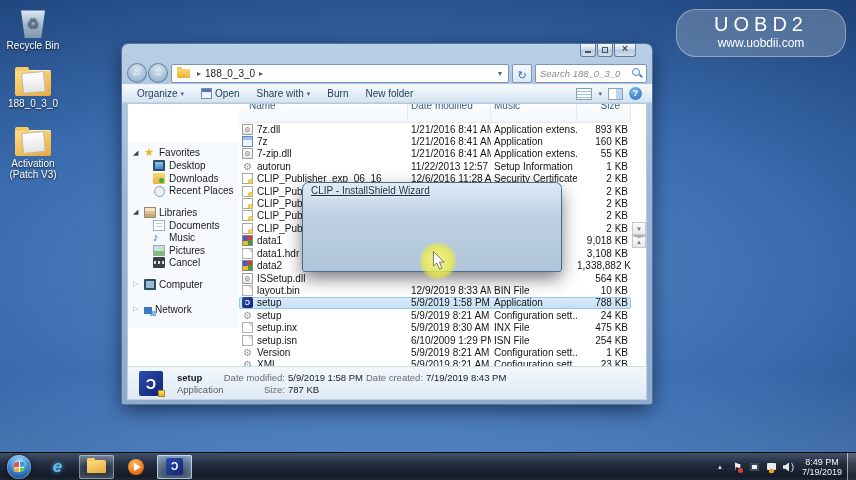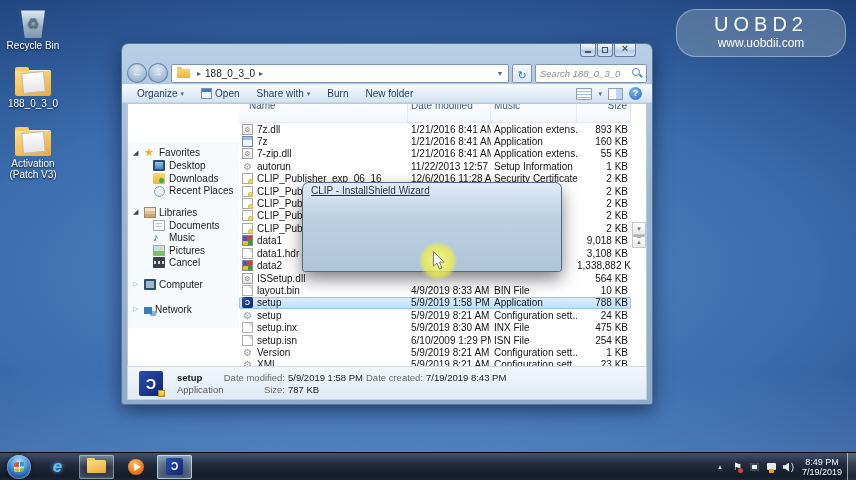--- a/index.html
+++ b/index.html
@@ -133,21 +133,21 @@
   .si-network { width:8px; height:7px; background:#3a7ac0; margin-top:2px;
         box-shadow:5px 3px 0 -1px #7fb3e0; }
 
   .flist { flex:1; display:flex; flex-direction:column; overflow:hidden; }
   .fhead { display:flex; height:24px; font-size:10px; color:#3c5f82; align-items:center;
         background:linear-gradient(#fdfefe,#f3f7fb); border-bottom:1px solid #e4ebf3; flex:none; }
   .fh { border-right:1px solid #e4ebf3; height:100%; line-height:14px; }
   .fh0 { width:169px; padding-left:10px; }
   .fh1 { width:83px; padding-left:3px; }
   .fh2 { width:86px; padding-left:3px; }
-  .fh3 { width:54px; text-align:right; padding-right:3px; }
+  .fh3 { width:54px; text-align:right; padding-right:10px; }
   .frows { flex:1; }
   .frow { display:flex; align-items:center; height:12.42px; font-size:10px; color:#141414; }
   .frow.sel { background:linear-gradient(#ddedfb,#c2def5); box-shadow:inset 0 0 0 1px #98c8ec; border-radius:2px; }
   .ic { width:11px; height:11px; margin:0 4px 0 3px; position:relative; flex:none; }
   .ic-dll { background:linear-gradient(#fff,#e6e6e6); border:1px solid #a0a0a0; }
   .ic-dll::after { content:"⚙"; position:absolute; inset:0; font-size:7px; line-height:9px; text-align:center; color:#888; }
   .ic-app { background:linear-gradient(#9fc0e8 0 3px, #eef4fb 3px); border:1px solid #7088a8; }
   .ic-gear::before { content:"⚙"; font-size:10px; line-height:11px; color:#8f98a8; position:absolute; inset:0; text-align:center; }
   .ic-cert { background:#fff; border:1px solid #a8a8a8; }
   .ic-cert::after { content:""; position:absolute; right:-1px; bottom:-1px; width:5px; height:5px;
@@ -504,21 +504,21 @@
           <div class="frow">
             <span class="ic ic-dll"></span>
             <span class="fname">ISSetup.dll</span>
             <span class="fdate"></span>
             <span class="ftype"></span>
             <span class="fsize">564 KB</span>
           </div>
           <div class="frow">
             <span class="ic ic-page"></span>
             <span class="fname">layout.bin</span>
-            <span class="fdate">4/9/2019 8:33 AM</span>
+            <span class="fdate">12/9/2019 8:33 AM</span>
             <span class="ftype">BIN File</span>
             <span class="fsize">10 KB</span>
           </div>
           <div class="frow sel">
             <span class="ic is-logo"></span>
             <span class="fname">setup</span>
             <span class="fdate">5/9/2019 1:58 PM</span>
             <span class="ftype">Application</span>
             <span class="fsize">788 KB</span>
           </div>

